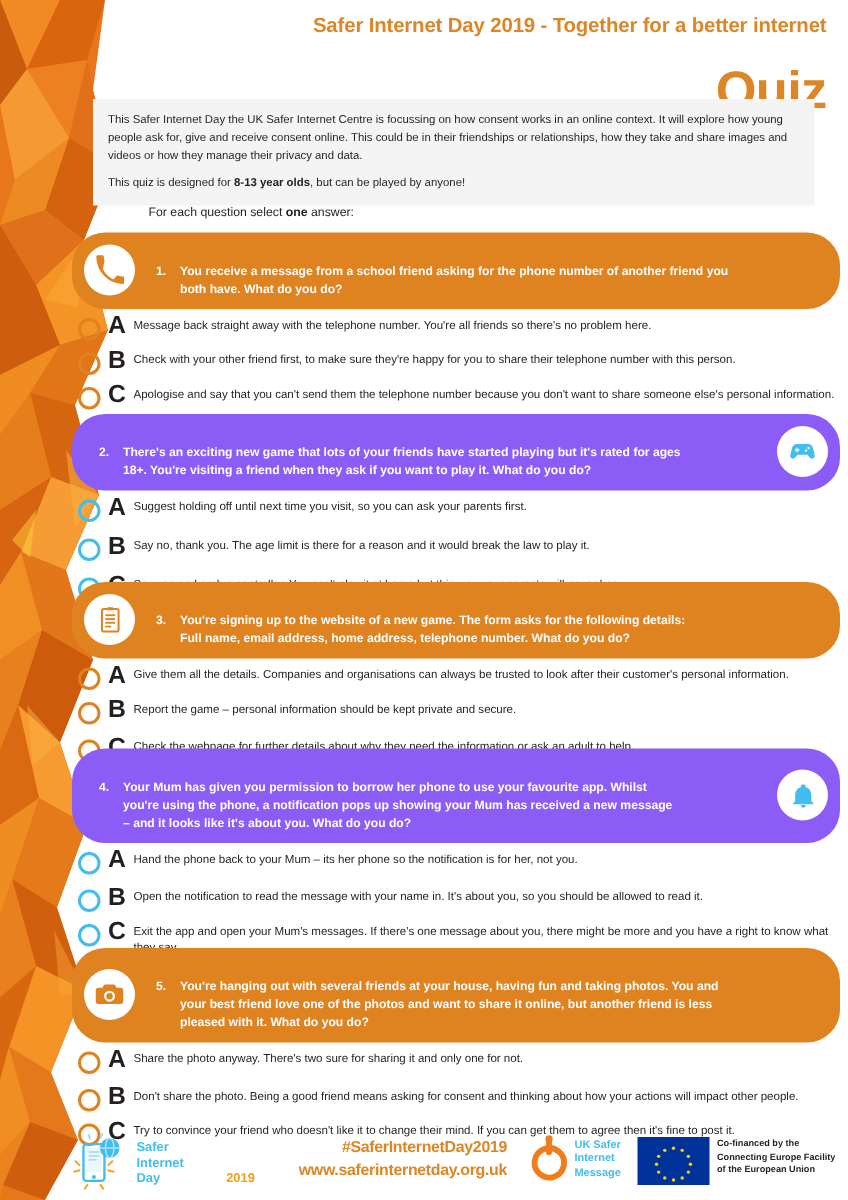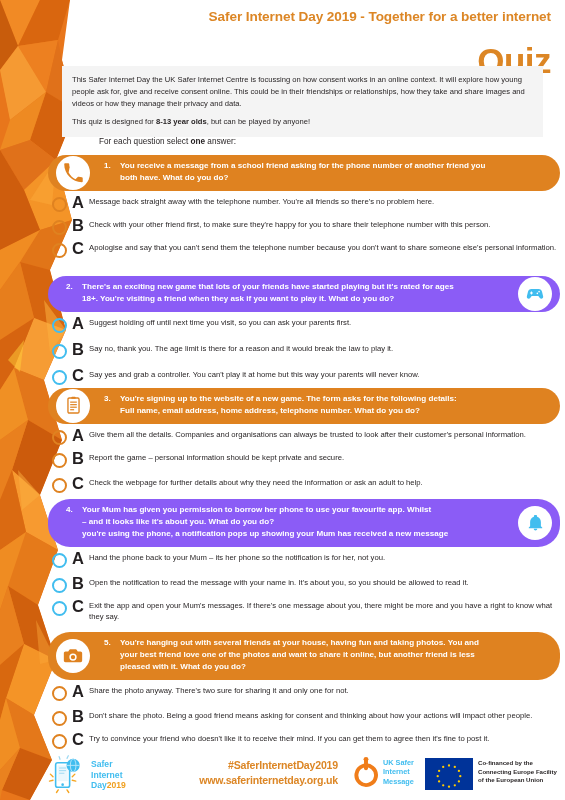--- a/index.html
+++ b/index.html
@@ -84,21 +84,21 @@
   .question-block {
     position: absolute;
     left: 48px;
     width: 512px;
     z-index: 3;
   }
 
   .q-bar {
     position: relative;
     border-radius: 22px;
-    padding: 5px 16px 7px 56px;
+    padding: 20px 16px 7px 56px;
     min-height: 34px;
     display: flex;
     align-items: center;
   }
   .q-bar.orange { background: #DF8220; }
   .q-bar.blue   { background: #8b5cf6; }
 
   
   .q-bar.icon-left { padding-left: 56px; padding-right: 18px; }
   .q-bar.icon-right { padding-left: 18px; padding-right: 56px; }
@@ -179,21 +179,21 @@
     display: flex;
     align-items: center;
   }
   #sid-logo-text {
     font-size: 8.6px;
     font-weight: bold;
     color: #41BDEF;
     line-height: 1.25;
     margin-left: 3px;
   }
-  #sid-logo-text .yr { color: #F0A020; }
+  #sid-logo-text .yr { color: #F0A020; margin-left: 44px; }
 
   #hashtag-block {
     position: absolute;
     left: 178px; top: 8px;
     width: 160px;
     text-align: right;
   }
   #hashtag-block div {
     font-size: 10.6px;
     font-weight: bold;
@@ -398,22 +398,22 @@
 
   <div class="question-block" style="top:499px">
     <div class="q-bar blue icon-right" style="min-height:44px">
       <div class="q-icon">
         <svg width="19" height="19" viewBox="0 0 24 24">
             <path d="M12 22c1.2 0 2.2-1 2.2-2.2H9.8C9.8 21 10.8 22 12 22zm6.8-5.3v-5.2c0-3.3-1.8-6-4.8-6.7v-.7c0-.8-.7-1.5-1.5-1.5h-1c-.8 0-1.5.7-1.5 1.5v.7c-3 .7-4.8 3.4-4.8 6.7v5.2L3.5 18.3v.9h17v-.9L18.8 16.7z" fill="#41BDEF"></path>
           </svg>
       </div>
       <div class="q-text">
         <span class="q-num">4.</span><span class="q-body">Your Mum has given you permission to borrow her phone to use your favourite app. Whilst</span>
+        <span class="q-line2">you're using the phone, a notification pops up showing your Mum has received a new message</span>
         <span class="q-line2">– and it looks like it's about you. What do you do?</span>
-        <span class="q-line2">you're using the phone, a notification pops up showing your Mum has received a new message</span>
       </div>
     </div>
     <div class="answers">
       <div class="answer-row" style="min-height:24px">
         <div class="radio blue"></div>
         <div class="ans-letter">A</div>
         <div class="ans-text">Hand the phone back to your Mum – its her phone so the notification is for her, not you.</div>
       </div>
       <div class="answer-row">
         <div class="radio blue"></div>
@@ -449,21 +449,21 @@
         <div class="ans-text">Share the photo anyway. There's two sure for sharing it and only one for not.</div>
       </div>
       <div class="answer-row">
         <div class="radio"></div>
         <div class="ans-letter">B</div>
         <div class="ans-text">Don't share the photo. Being a good friend means asking for consent and thinking about how your actions will impact other people.</div>
       </div>
       <div class="answer-row">
         <div class="radio"></div>
         <div class="ans-letter">C</div>
-        <div class="ans-text">Try to convince your friend who doesn't like it to receive their mind. If you can get them to agree then it's fine to post it.</div>
+        <div class="ans-text">Try to convince your friend who doesn't like it to change their mind. If you can get them to agree then it's fine to post it.</div>
       </div>
     </div>
   </div>
 
   <div id="footer">
 
     <div id="sid-logo">
       <svg width="42" height="42" viewBox="0 0 48 48">
         <rect x="11" y="10" width="16" height="28" rx="2.4" fill="none" stroke="#41BDEF" stroke-width="1.8"></rect>
         <rect x="13.2" y="13" width="11.6" height="18" fill="#EAF7FD"></rect>

